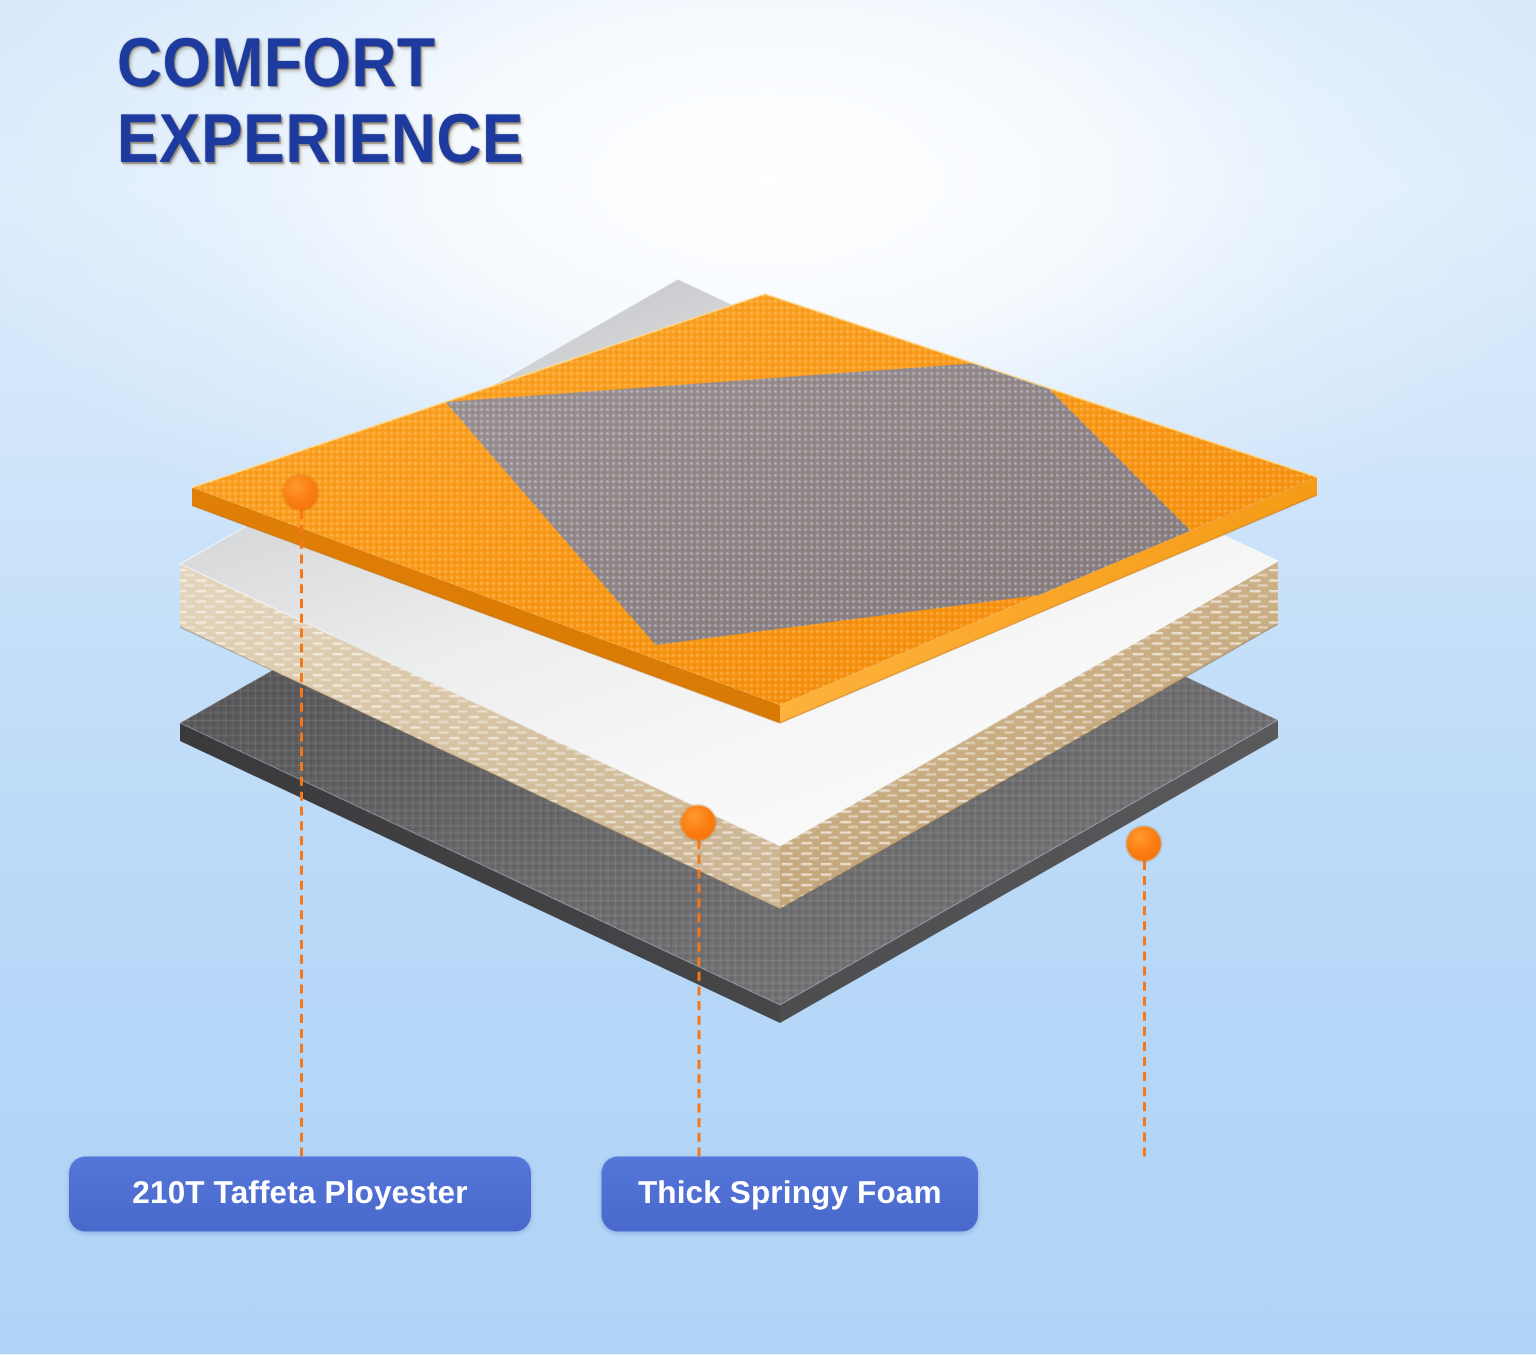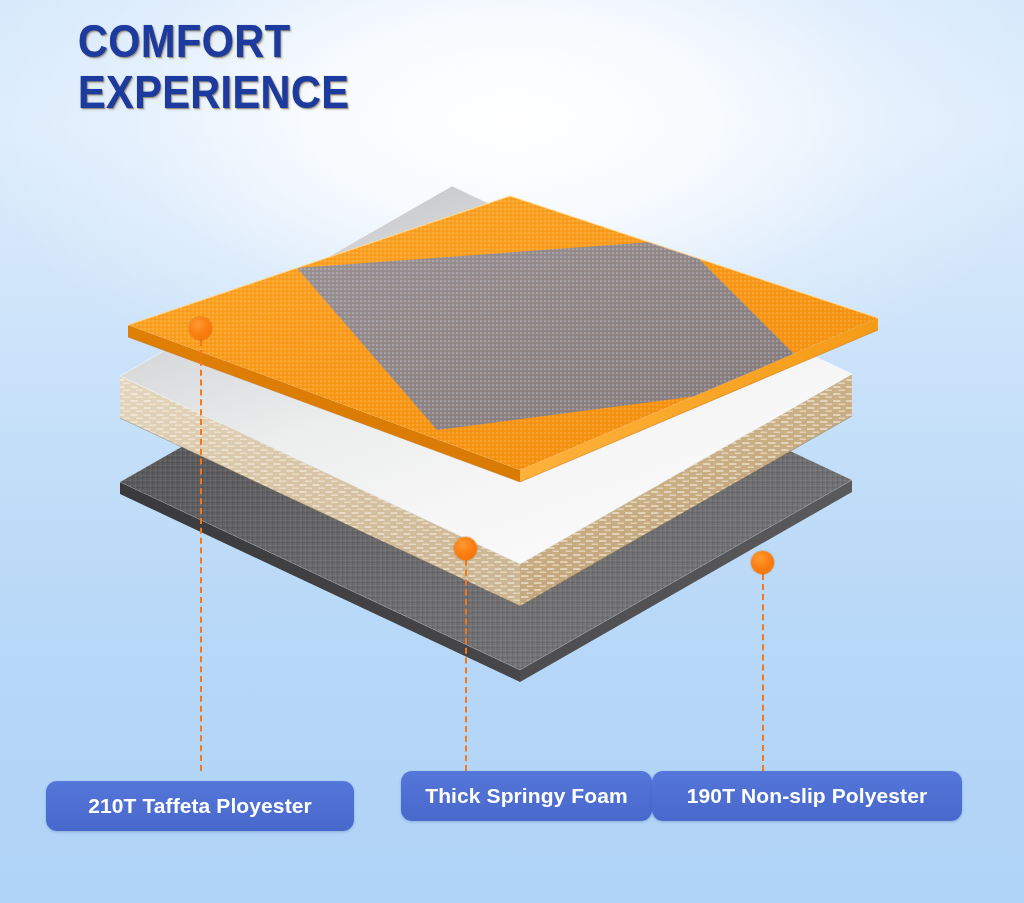--- a/index.html
+++ b/index.html
@@ -245,23 +245,20 @@
   </svg>
 
   <div class="leader" style="left:200px; top:340px; height:431px;"></div>
   <div class="leader" style="left:465px; top:560px; height:211px;"></div>
   <div class="leader" style="left:762px; top:574px; height:197px;"></div>
 
   <div class="marker" style="left:189px; top:317px;"></div>
   <div class="marker" style="left:454px; top:537px;"></div>
   <div class="marker" style="left:751px; top:551px;"></div>
 
-  <div class="chip" style="left:46px; top:771px; width:308px;margin-top:10px;">
+  <div class="chip" style="left:46px; top:771px; width:308px;">
     <span>210T Taffeta Ployester</span>
   </div>
   <div class="chip" style="left:365px; top:771px; width:251px;margin-left:36px;">
     <span>Thick Springy Foam</span>
   </div>
-  <div class="chip" style="left:652px; top:771px; width:310px;">
-    <span>190T Non-slip Polyester</span>
-  </div>
 
 </div>
 
 </body></html>

